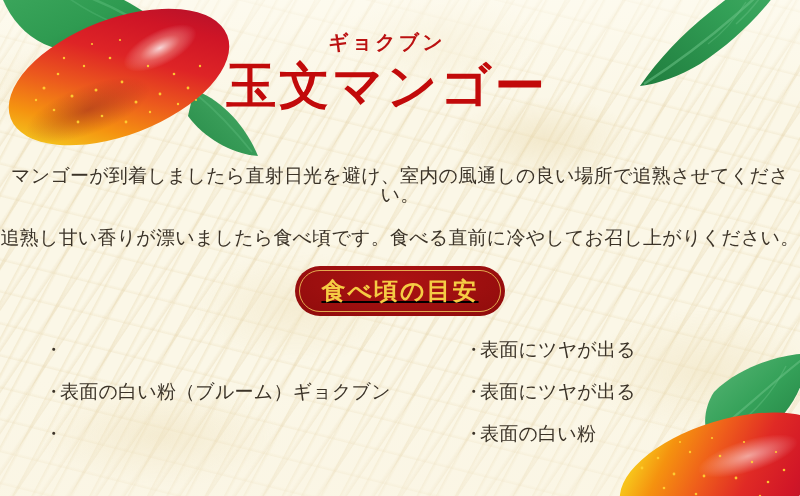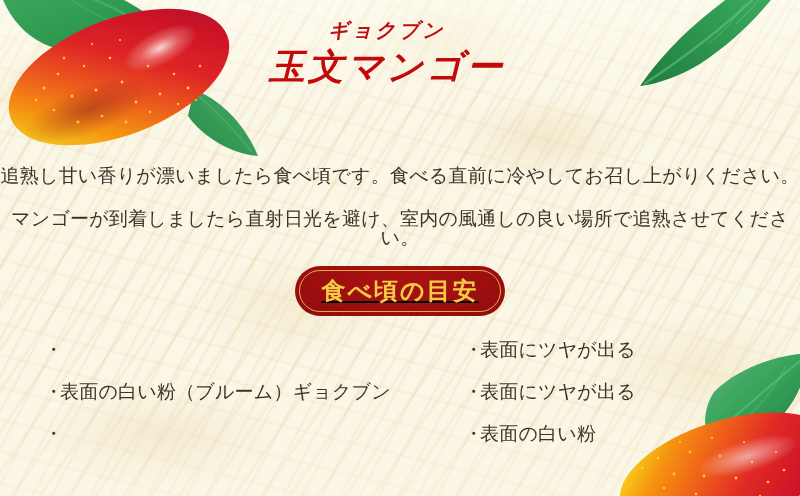--- a/index.html
+++ b/index.html
@@ -69,38 +69,37 @@
 
   
   .art { position: absolute; pointer-events: none; }
   #art-top-left   { left: -8px;  top: -30px; }
   #art-top-right  { left: 596px; top: -68px; }
   #art-bottom-right { left: 598px; top: 352px; }
 
   
   .header {
     position: absolute;
-    left: 0; top: 20px;
+    left: 0; top: 32px;
     width: 768px;
     text-align: center;
-    font-style: italic;
   }
   .furigana {
     font-family: "DejaVu Sans", "Liberation Sans", sans-serif;
     font-size: 20px;
     font-weight: 700;
     letter-spacing: 3px;
     color: #bb1111;
     line-height: 1;
     margin: 0 0 8px 0;
     padding-left: 6px;
   }
   .title {
     font-family: "DejaVu Sans", "Liberation Sans", sans-serif;
-    font-size: 36px;
+    font-size: 50px;
     font-weight: 700;
     letter-spacing: 3px;
     color: #c20a0a;
     line-height: 1.05;
     margin: 0;
     padding-left: 6px;
   }
 
   
   .body-copy {
@@ -348,22 +347,22 @@
       </g>
     </svg>
   </div>
 
   <div class="header">
     <p class="furigana">ギョクブン</p>
     <h1 class="title">玉文マンゴー</h1>
   </div>
 
   <div class="body-copy">
+    <p class="body-line">マンゴーが到着しましたら直射日光を避け、室内の風通しの良い場所で追熟させてください。</p>
     <p class="body-line">追熟し甘い香りが漂いましたら食べ頃です。食べる直前に冷やしてお召し上がりください。</p>
-    <p class="body-line">マンゴーが到着しましたら直射日光を避け、室内の風通しの良い場所で追熟させてください。</p>
   </div>
 
   <div class="badge-row">
     <div class="badge">
       <span class="badge-label">食べ頃の目安</span>
     </div>
   </div>
 
   <div class="lists">
 

